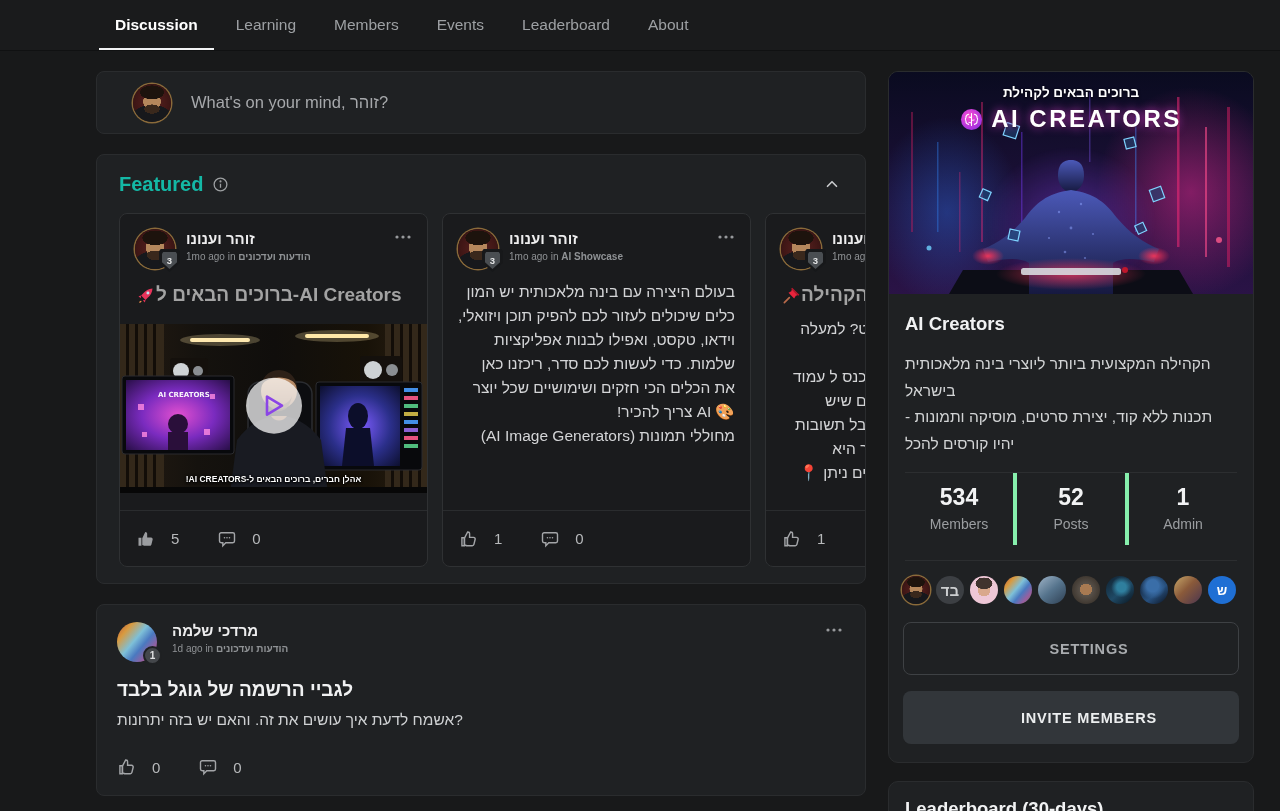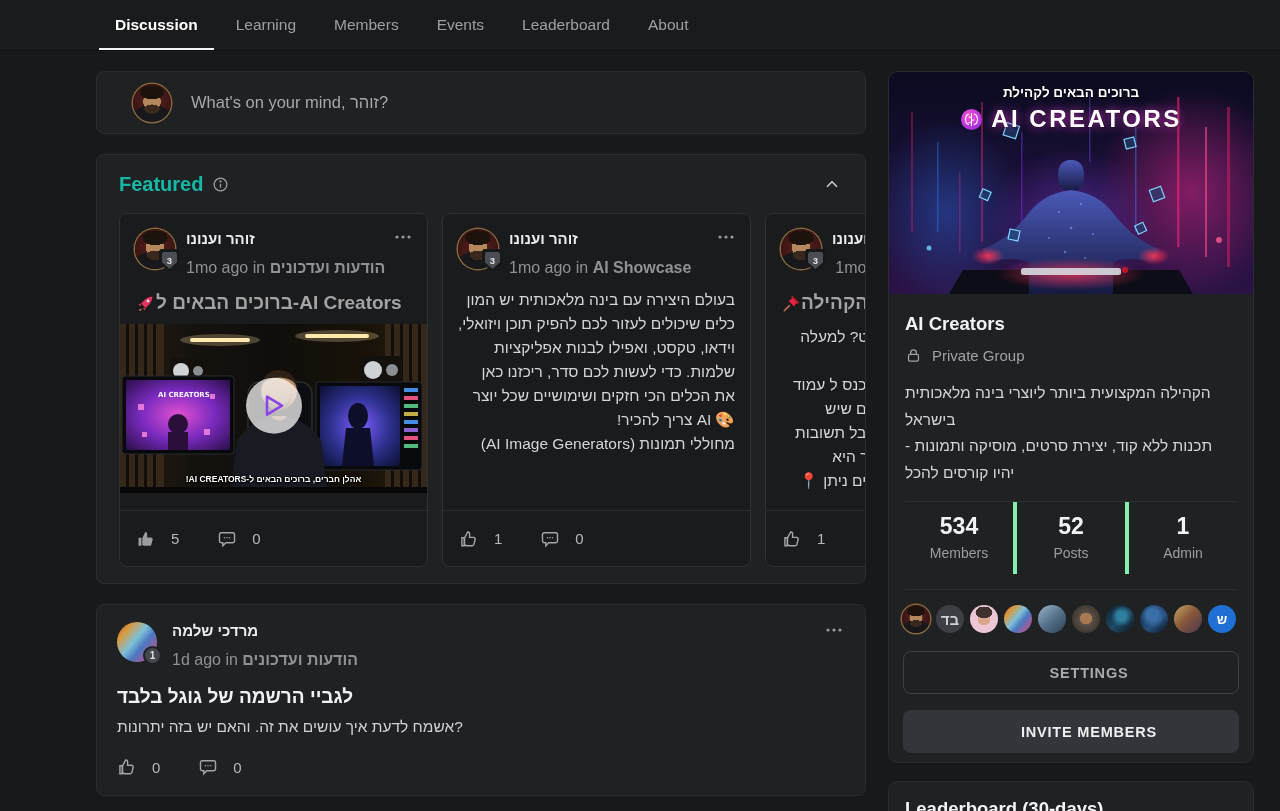--- a/index.html
+++ b/index.html
@@ -83,21 +83,21 @@
   .featured-title { font-size:20px; font-weight:700; color:#14b8a6; }
   .collapse-btn { position:absolute; top:20px; right:24px; cursor:pointer; }
   .cards-row { position:absolute; top:58px; left:22px; display:flex; gap:14px; }
   .fcard {
     width:309px; height:354px; background:#1a1b1d; border:1px solid #2f3133; border-radius:8px;
     position:relative; flex-shrink:0; overflow:hidden;
   }
   .fcard-head { display:flex; padding:15px 15px 0; gap:11px; }
   .fcard-info { padding-top:1px; }
   .author-name { font-size:15px; font-weight:700; color:#ededee; direction:rtl; text-align:left; }
-  .meta { font-size:16px; color:#8f9295; margin-top:12px;text-align:center; }
+  .meta { font-size:10px; color:#8f9295; margin-top:4px; }
   .meta b { font-weight:700; }
   .menu-dots { position:absolute; top:20px; right:15px; cursor:pointer; }
   .fcard-title {
     margin:15px 15px 0; font-size:19px; font-weight:700; color:#a3a3a3;
     display:flex; align-items:flex-end; gap:0; white-space:nowrap; overflow:hidden;
   }
   .fcard-title .t-text { overflow:hidden; text-overflow:ellipsis; white-space:nowrap; }
   .fcard-body {
     margin:11px 15px 0; direction:rtl; text-align:right;
     color:#d4d5d7; font-size:15.5px; line-height:1.55; white-space:pre-line;
@@ -147,21 +147,21 @@
   .group-desc { margin:16px 16px 0; font-size:15.5px; line-height:26.5px; color:#d2d4d5; white-space:pre-line; }
   .sb-divider { border-top:1px solid #2c2e30; margin:15px 16px 0; }
   .stats-row { display:flex; margin:0 16px; }
   .stat-col { flex:1; text-align:center; padding:11px 0 13px; }
   .stat-col + .stat-col { border-left:4px solid #86efac; }
   .stat-value { font-size:23px; font-weight:700; color:#f2f3f4; }
   .stat-label { font-size:14px; color:#9b9ea1; margin-top:5px; }
   .member-avatars { display:flex; gap:6px; margin:15px 0 0 13px; }
   .member-avatars .av { width:28px; height:28px; cursor:pointer; }
   .btn {
-    margin:18px 14px 0; height:43px; border-radius:8px;
+    margin:18px 14px 0; height:53px; border-radius:8px;
     display:flex; align-items:center; justify-content:center;
     font-size:14.5px; font-weight:700; letter-spacing:.8px; cursor:pointer;padding-left:36px;
   }
   .btn-settings { border:1.5px solid #3e4144; color:#a9acaf; background:transparent; }
   .btn-invite { margin-top:16px; background:#32363a; color:#eceeef; }
   
   .leaderboard { top:781px; left:888px; width:366px; height:80px; border-radius:10px; padding:16px; }
   .lb-title { font-size:18.5px; font-weight:700; color:#f1f2f3; }
   
   .ic { display:inline-flex; flex-shrink:0; }
@@ -587,29 +587,20 @@
           <circle cx="12" cy="12" r="11" fill="url(#brainbg)"></circle>
           <path d="M9 6.5c-2 .5-3 2-2.8 3.6-.8 1-.8 2.6 0 3.6-.2 1.8 1 3 2.8 3.4M15 6.5c2 .5 3 2 2.8 3.6.8 1 .8 2.6 0 3.6.2 1.8-1 3-2.8 3.4M12 5.8v12.4M9.5 9.5c1 .4 1.6.4 2.5 0M12 12.4c1 .5 1.8.5 2.7 0M9.3 15c1 .5 1.8.5 2.7 0" stroke="#ffffff" stroke-width="1.1" fill="none" stroke-linecap="round"></path>
         </svg>
       </span>
       <span class="banner-logo-text">AI CREATORS</span>
     </div>
   </div>
 
   <div class="group-name">AI Creators</div>
 
-  <div class="privacy-row">
-    <span class="ic">
-      <svg width="17" height="17" viewBox="0 0 24 24" fill="none" stroke="#9fa2a5" stroke-width="1.8">
-          <rect x="5" y="10.5" width="14" height="9.5" rx="2"></rect>
-          <path d="M8 10.5V8a4 4 0 0 1 8 0v2.5"></path>
-        </svg>
-    </span>
-    <span>Private Group</span>
-  </div>
 
   <div class="group-desc">הקהילה המקצועית ביותר ליוצרי בינה מלאכותית בישראל
 תכנות ללא קוד, יצירת סרטים, מוסיקה ותמונות - יהיו קורסים להכל</div>
 
   <div class="sb-divider"></div>
 
   <div class="stats-row">
     <div class="stat-col">
       <div class="stat-value">534</div>
       <div class="stat-label">Members</div>

